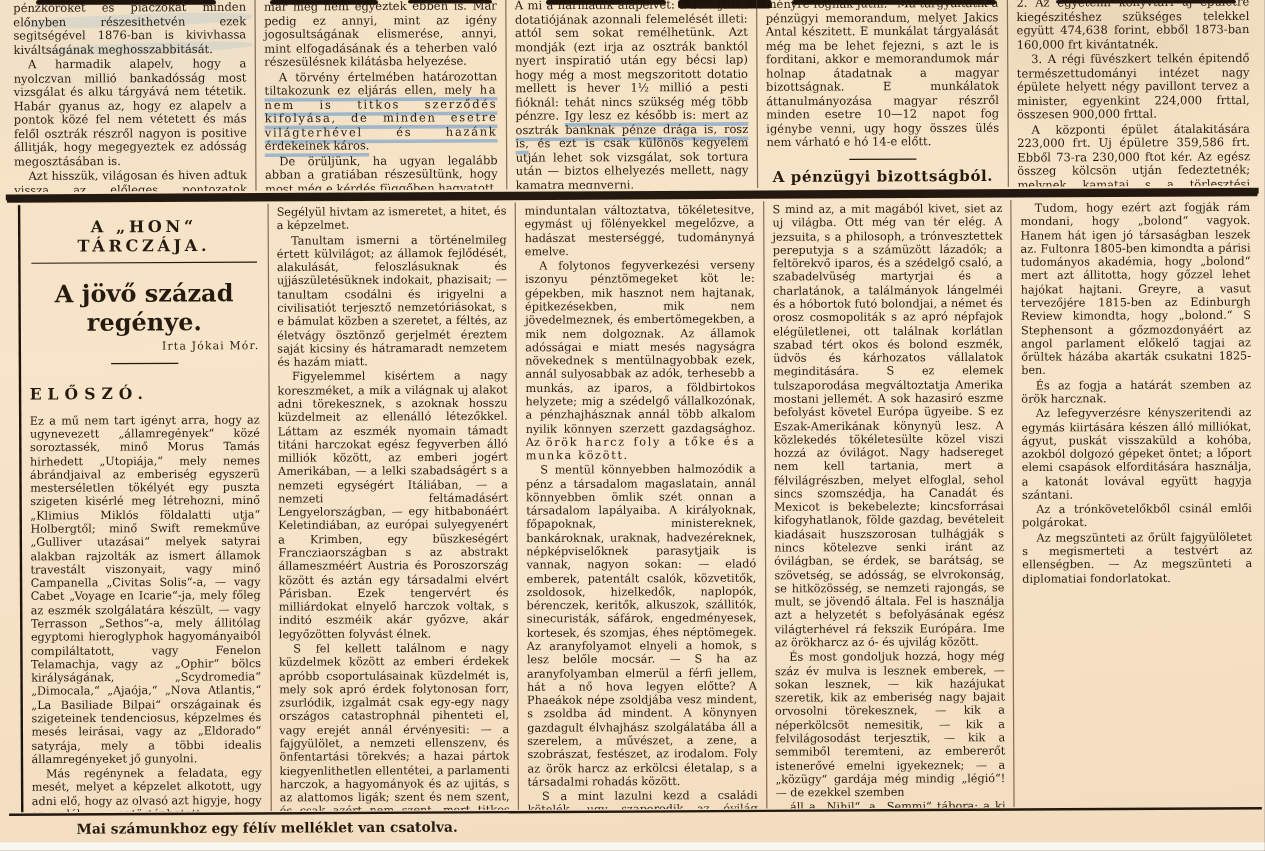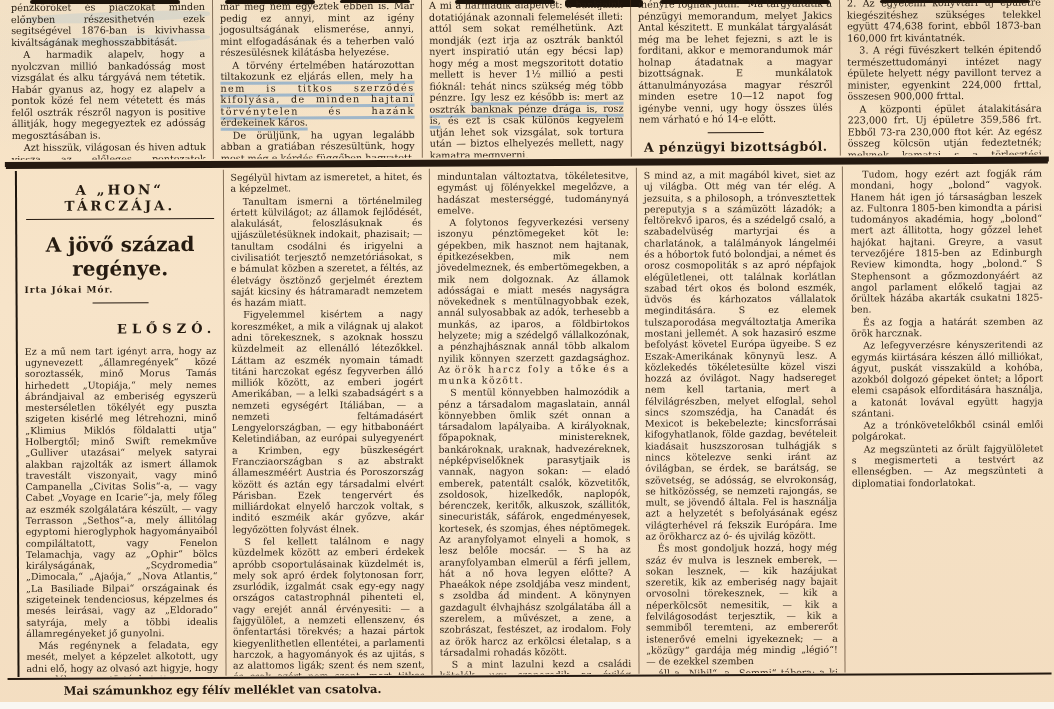--- a/index.html
+++ b/index.html
@@ -22,22 +22,22 @@
   .top-section .col{font-size:9.6px;line-height:1.2;}
   .tarcza-section{height:506px;}
   .tarcza-section .col{font-size:9.4px;line-height:1.2;}
   .para{margin:0 0 1px 0;text-indent:12px;}
   .para.noindent{text-indent:0;}
   .divider{height:3px;background:#241910;border-bottom:2px solid rgba(36,25,16,0.0);box-shadow:0 3px 0 -1px #241910;margin:2px 0 4px 0;}
   .short-rule{width:56px;border-top:1px solid #241910;margin:7px auto 6px auto;height:0;}
   .fin-heading{text-align:center;font-weight:bold;font-size:12.5px;margin:4px 0 6px 0;letter-spacing:0.5px;}
   .masthead{font-weight:bold;text-align:center;font-size:13.5px;letter-spacing:3px;padding:9px 0 5px 0;border-bottom:1px solid #241910;margin:0 2px;}
   .novel-title{font-weight:bold;text-align:center;font-size:20px;margin:13px 0 4px 0;}
-  .byline{text-align:left;font-size:9px;font-weight:bold;letter-spacing:1px;margin:2px 0 0 0;}
-  .preface{text-align:right;font-weight:bold;font-size:13px;letter-spacing:5px;margin:18px 0 8px 0;}
+  .byline{text-align:right;font-size:9px;font-weight:normal;letter-spacing:1px;margin:2px 0 0 0;}
+  .preface{text-align:left;font-weight:bold;font-size:13px;letter-spacing:5px;margin:18px 0 8px 0;}
   .mark{border-bottom:3px solid rgba(108,157,203,0.62);}
   .sp{letter-spacing:1.4px;}
   .tarcza-wrap{border-left:2px solid #1d150d;margin-left:10px;}
   .bottom-rule{border-top:2px solid #241910;margin-top:1px;}
   .notice{width:430px;text-align:center;font-weight:bold;font-size:11.5px;padding:4px 0 2px 0;}
   .white-strip{position:absolute;left:0;right:0;top:702px;height:7px;background:#f9f7f2;}
   .streak{position:absolute;background:rgba(140,180,216,0.22);border-radius:40%;transform:rotate(-2deg);pointer-events:none;}
 </style>
 </head>
 <body>
@@ -60,21 +60,21 @@
     <div class="cols top-section">
 
       <div class="col">
         <p class="para noindent">pénzköröket és piaczokat minden előnyben részesithetvén ezek segitségével 1876-ban is kivivhassa kiváltságának meghosszabbitását.</p>
         <p class="para">A harmadik alapelv, hogy a nyolczvan millió bankadósság most vizsgálat és alku tárgyává nem tétetik. Habár gyanus az, hogy ez alapelv a pontok közé fel nem vétetett és más felől osztrák részről nagyon is positive állitják, hogy megegyeztek ez adósság megosztásában is.</p>
         <p class="para">Azt hisszük, világosan és hiven adtuk vissza az előleges pontozatok tartalmát:</p>
       </div>
 
       <div class="col">
         <p class="para noindent">már meg nem egyeztek ebben is. Már pedig ez annyi, mint az igény jogosultságának elismerése, annyi, mint elfogadásának és a teherben való részesülésnek kilátásba helyezése.</p>
-        <p class="para"><span>A törvény értelmében határozottan </span><span class="mark">tiltakozunk ez eljárás ellen, mely </span><span class="mark sp">ha nem is titkos szerződés kifolyása, de minden hajtani törvénytelen és hazánk</span><span class="mark"> érdekeinek káros.</span></p>
+        <p class="para"><span>A törvény értelmében határozottan </span><span class="mark">tiltakozunk ez eljárás ellen, mely </span><span class="mark sp">ha nem is titkos szerződés kifolyása, de minden esetre világterhével és hazánk</span><span class="mark"> érdekeinek káros.</span></p>
         <p class="para">De örüljünk, ha ugyan legalább abban a gratiában részesültünk, hogy most még e kérdés függőben hagyatott, mert már</p>
       </div>
 
       <div class="col">
         <p class="para noindent"><span>A mi a harmadik alapelvet: a bankjaink dotatiójának azonnali felemelését illeti: attól sem sokat remélhetünk. Azt mondják (ezt irja az osztrák banktól nyert inspiratió után egy bécsi lap) hogy még a most megszoritott dotatio mellett is hever 1½ millió a pesti fióknál: tehát nincs szükség még több pénzre. </span><span class="mark">Igy lesz ez később is: mert az osztrák banknak pénze drága is, rosz is,</span><span> és ezt is csak különös kegyelem utján lehet sok vizsgálat, sok tortura után — biztos elhelyezés mellett, nagy kamatra megnyerni.</span></p>
 
       </div>
 
       <div class="col">
         <p class="para noindent">ményre fognak jutni.“ Ma tárgyaltatik a pénzügyi memorandum, melyet Jakics Antal készitett. E munkálat tárgyalását még ma be lehet fejezni, s azt le is forditani, akkor e memorandumok már holnap átadatnak a magyar bizottságnak. E munkálatok áttanulmányozása magyar részről minden esetre 10—12 napot fog igénybe venni, ugy hogy összes ülés nem várható e hó 14-e előtt.</p>

